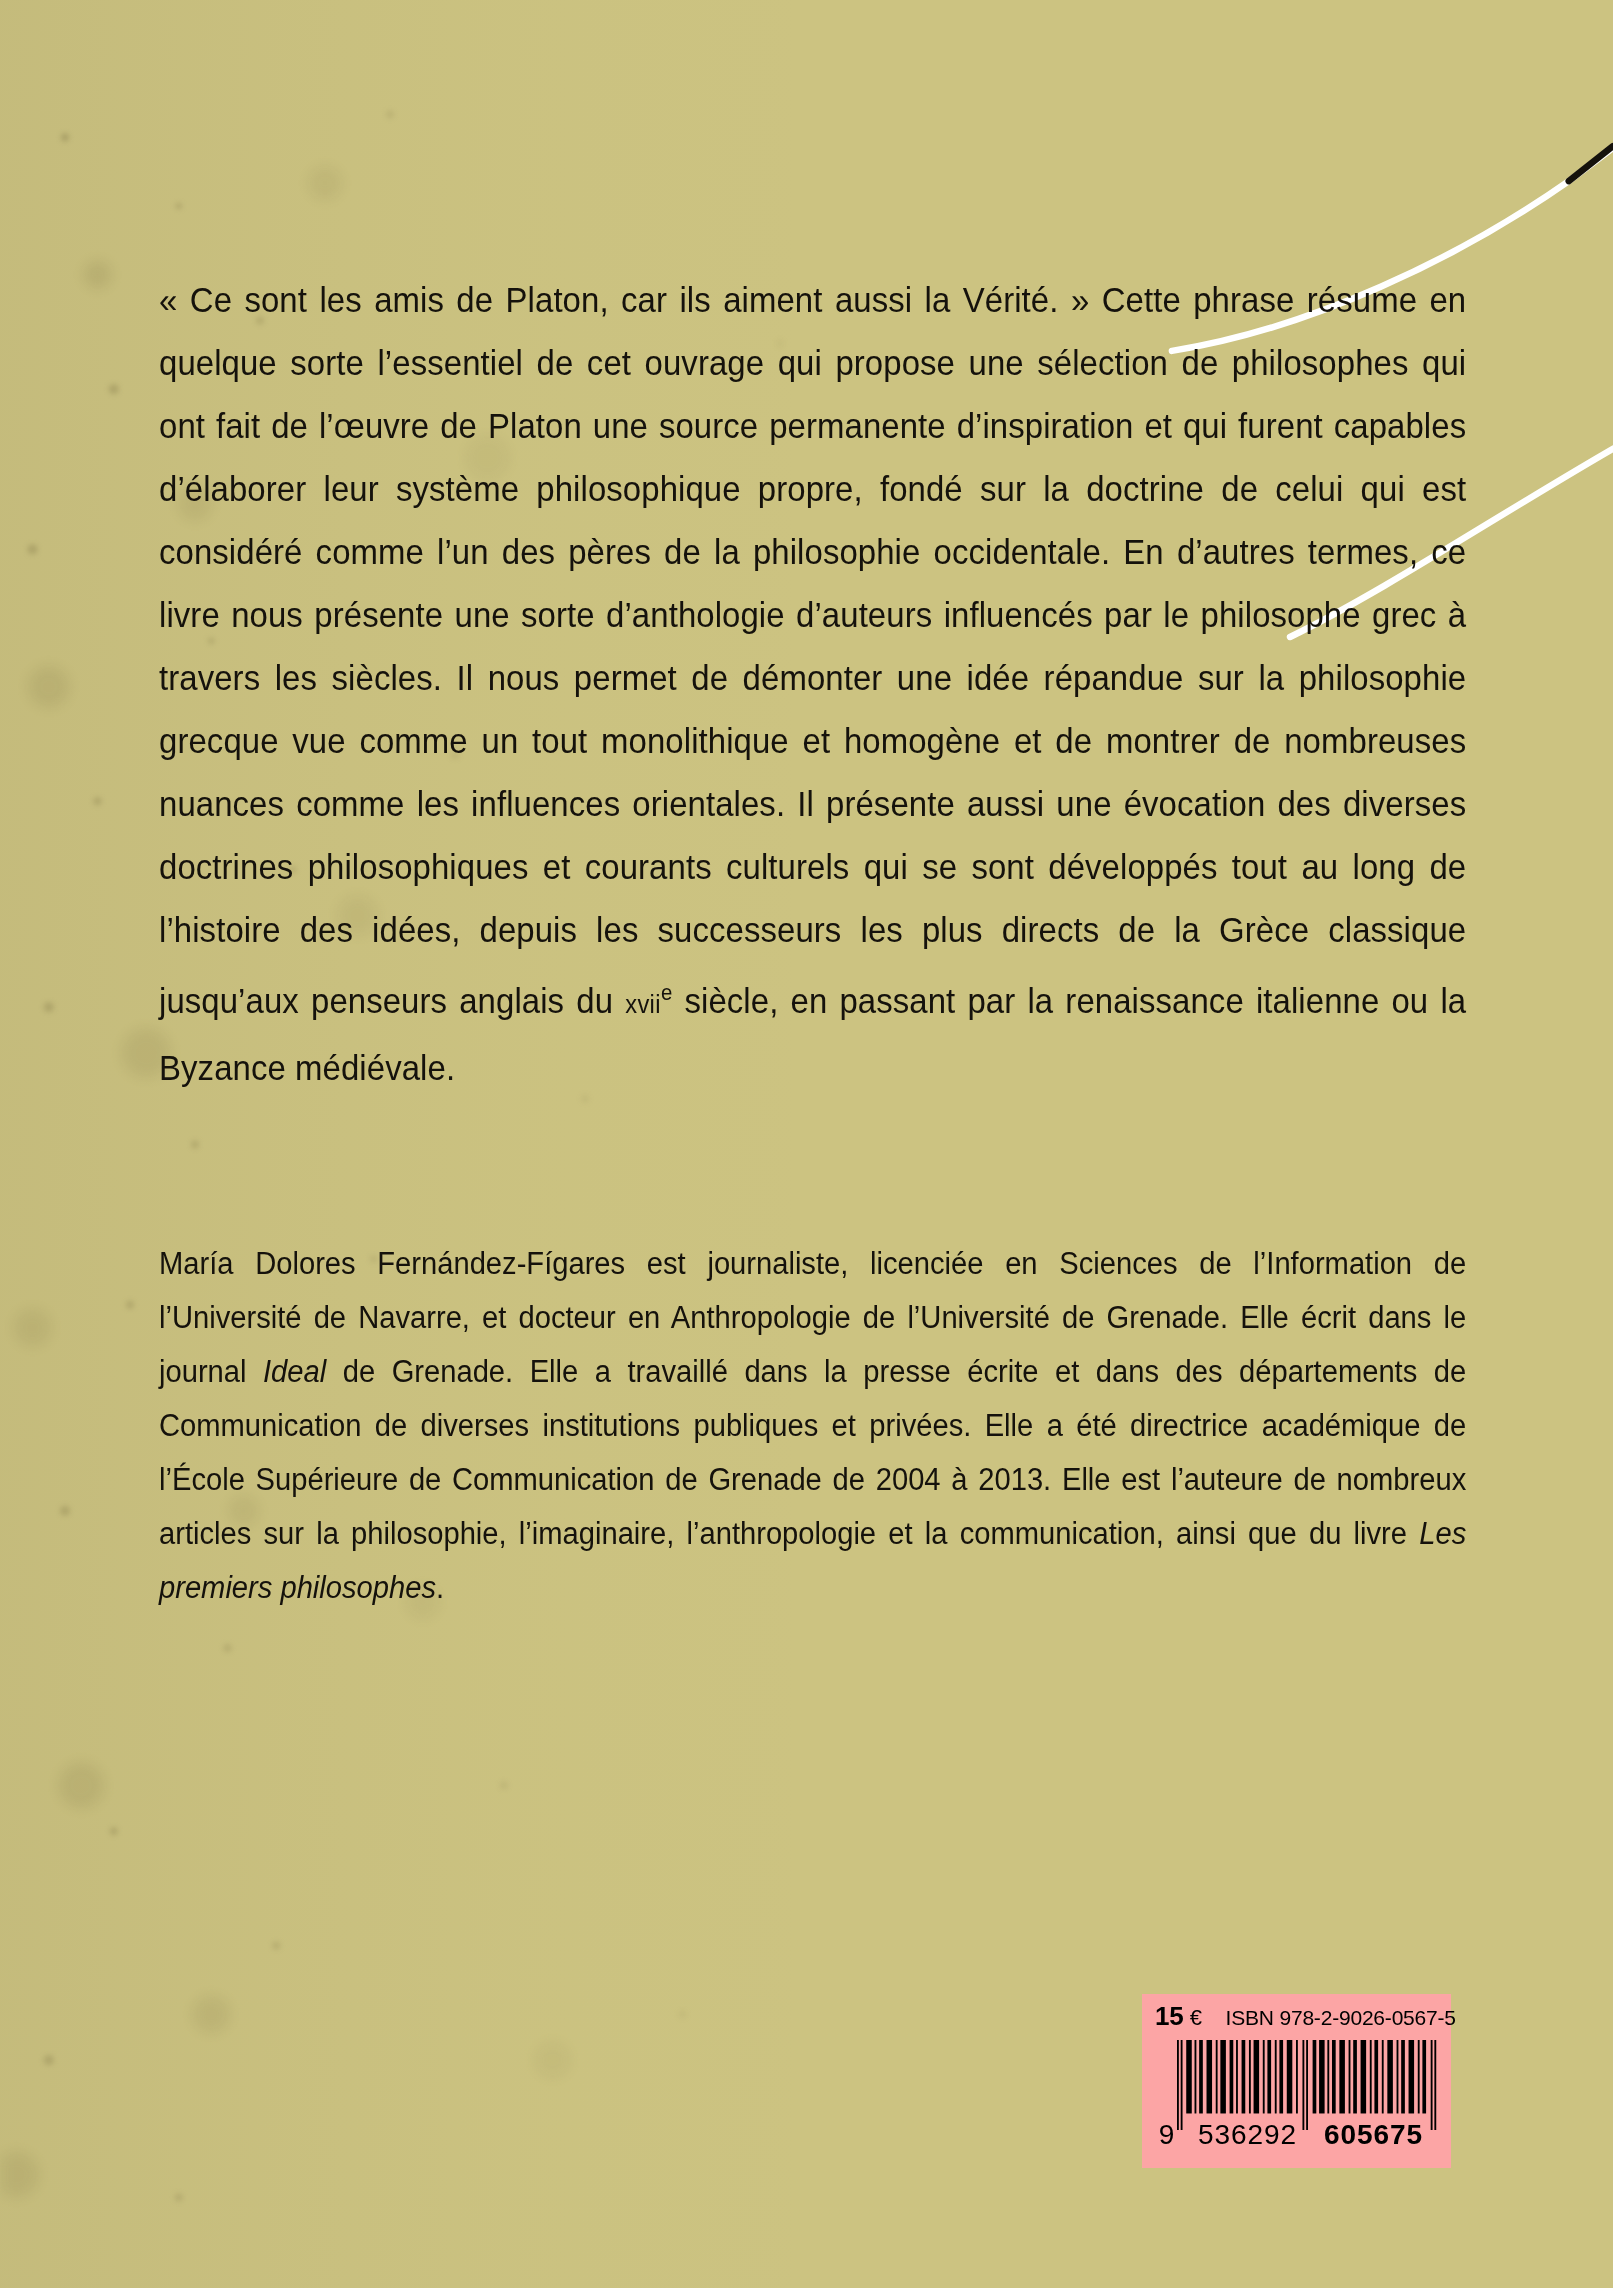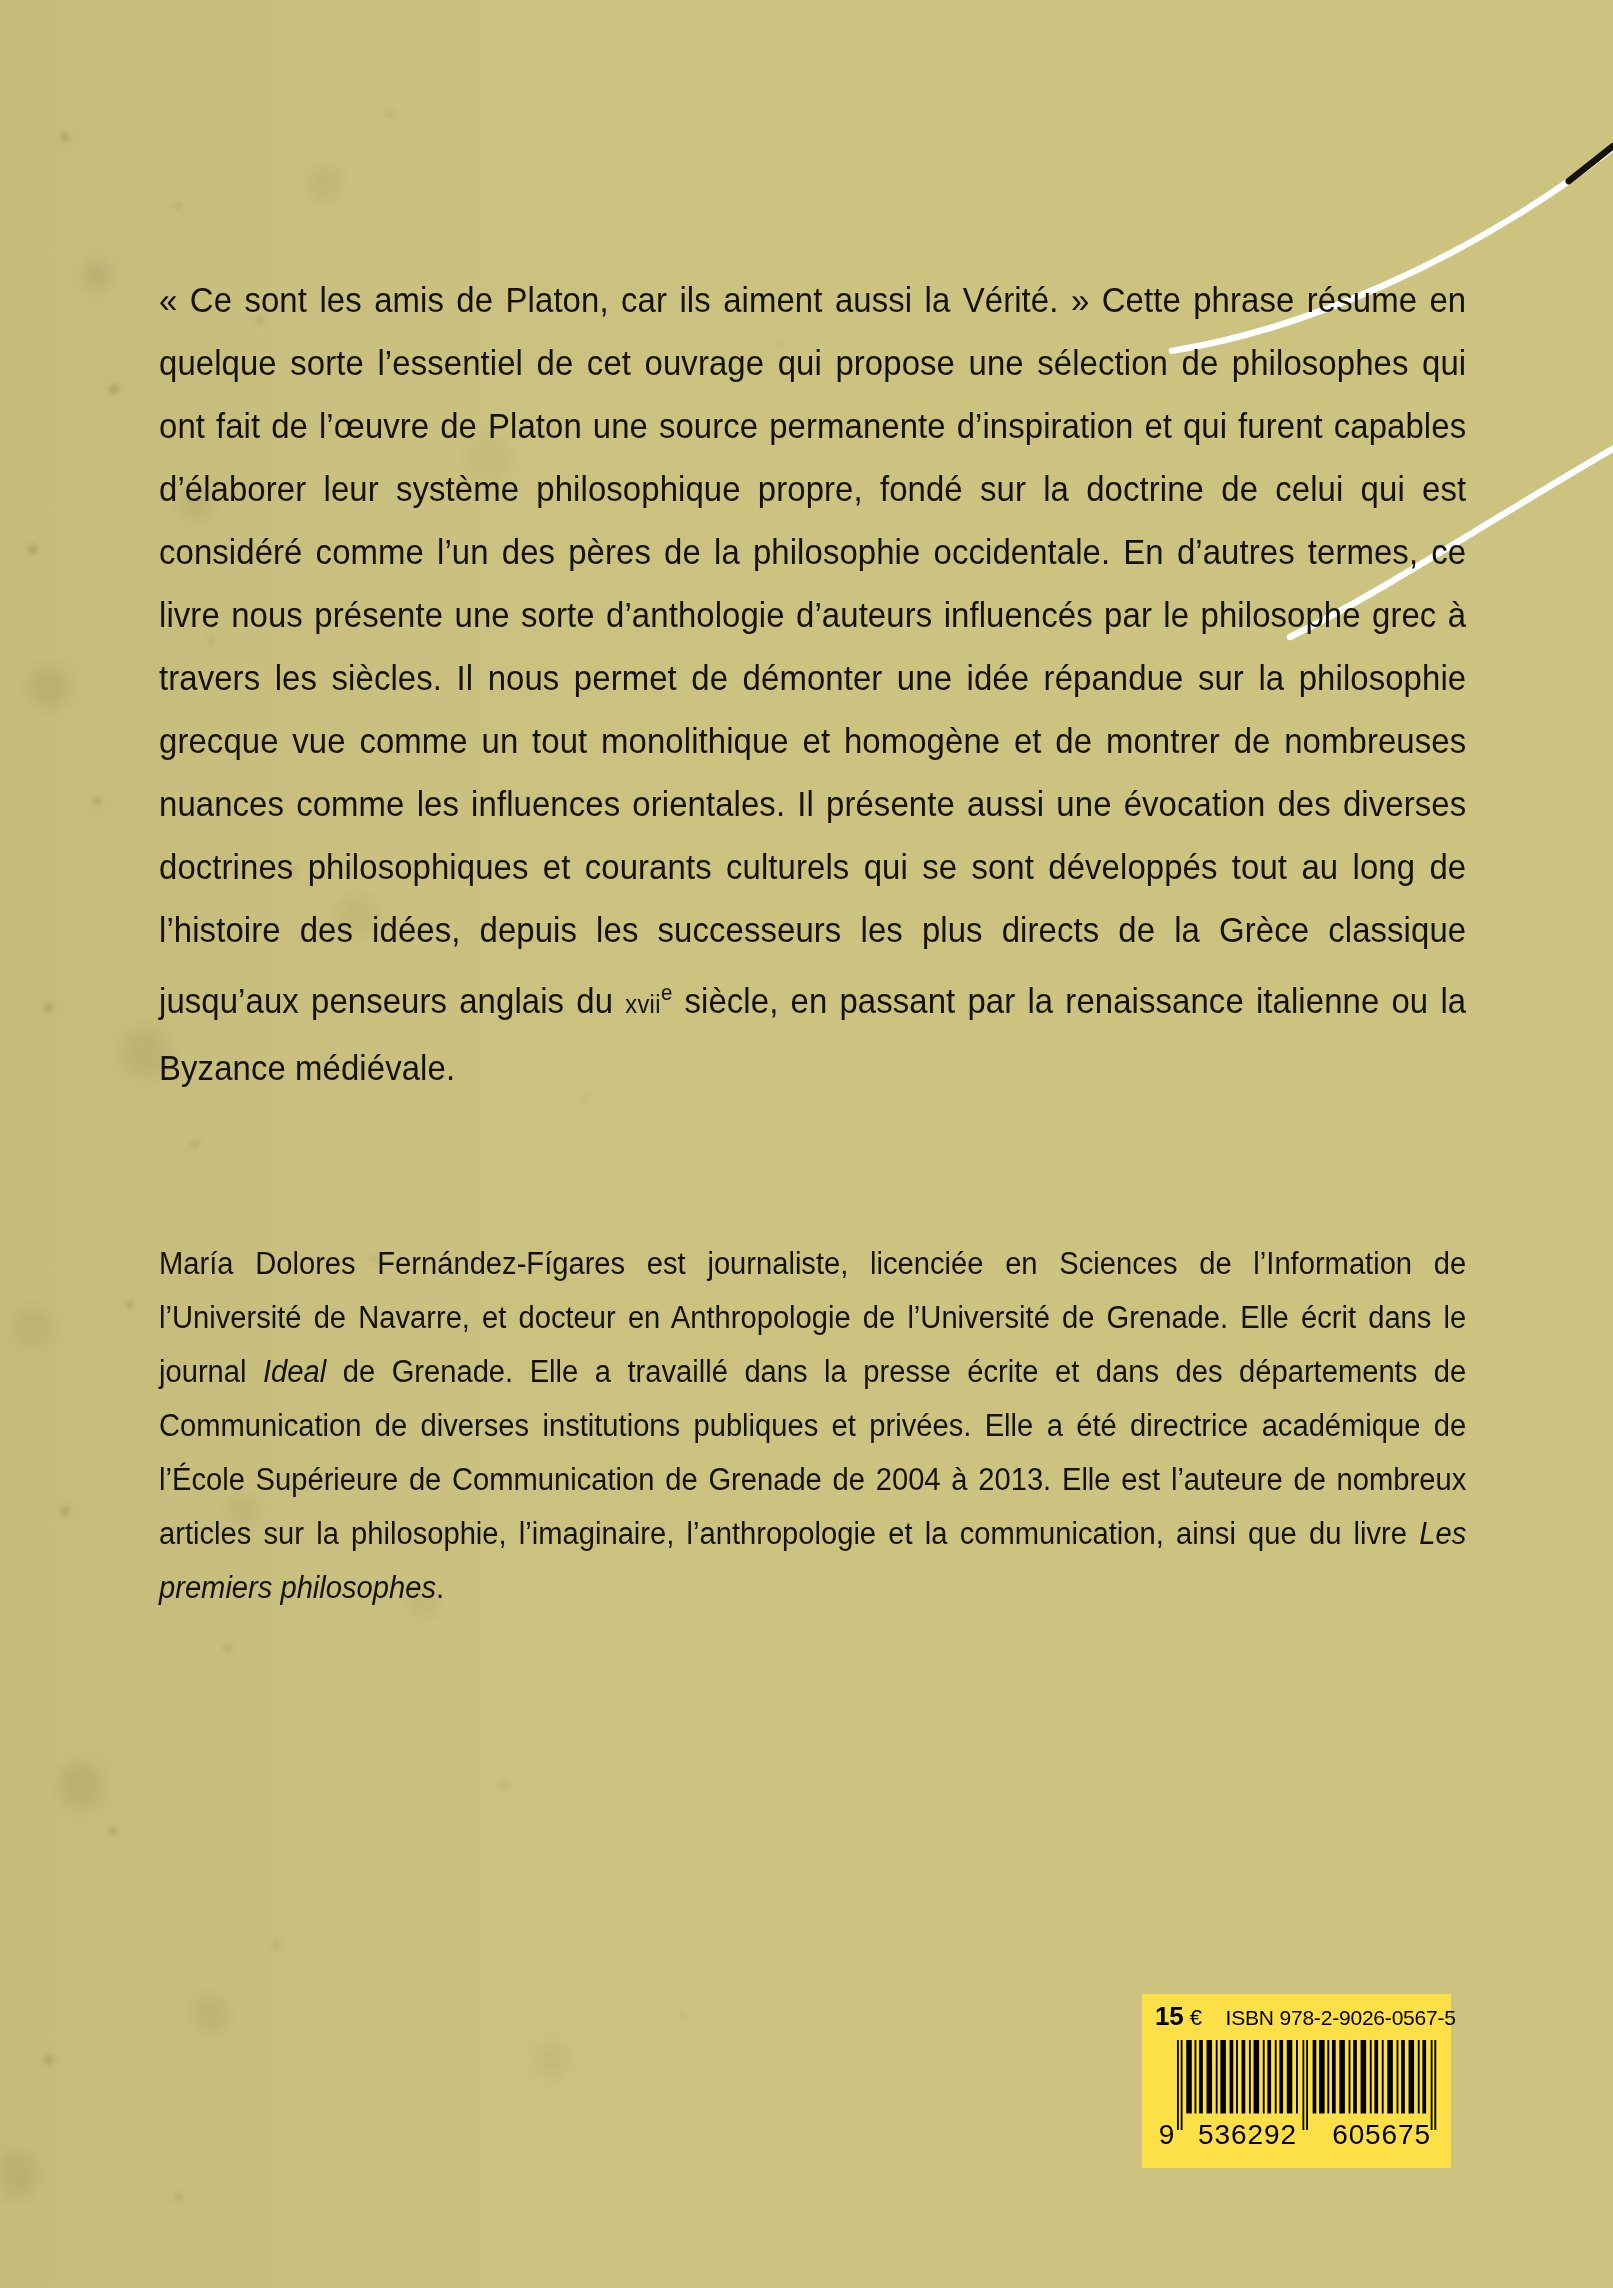--- a/index.html
+++ b/index.html
@@ -129,21 +129,21 @@
   .sup { font-size: .62em; vertical-align: super; }
   em { font-style: italic; }
 
   
   .barcode-box {
     position: absolute;
     left: 1142px;
     top: 1994px;
     width: 309px;
     height: 174px;
-    background: #fde047;
+    background: #fca5a5;
     padding: 0;
   }
   .bc-inner {
     position: absolute;
     inset: 7.4px 9.2px 5.5px 13px;
   }
   .bc-head {
     display: flex;
     align-items: baseline;
     gap: 6.5px;
@@ -182,21 +182,21 @@
     height: 31px;
     color: #000;
     font-size: 28px;
     letter-spacing: 0.9px;
     display: flex;
     align-items: center;
     font-stretch: condensed;
   }
   .bc-d1 { width: 24px; text-align: center; }
   .bc-d2 { width: 115px; text-align: center; margin-left: 11px; }
-  .bc-d3 { width: 115px; text-align: right; margin-left: 11px; }
+  .bc-d3 { width: 115px; text-align: center; margin-left: 11px; font-weight: bold; }
 </style>
 </head>
 <body>
 
 <div id="cover" style="background: rgb(204, 195, 129); padding-left: 12px;">
 
   <div class="tex tex-fade"></div>
   <div class="tex tex-mottle"></div>
   <div class="tex tex-speck"></div>
 

